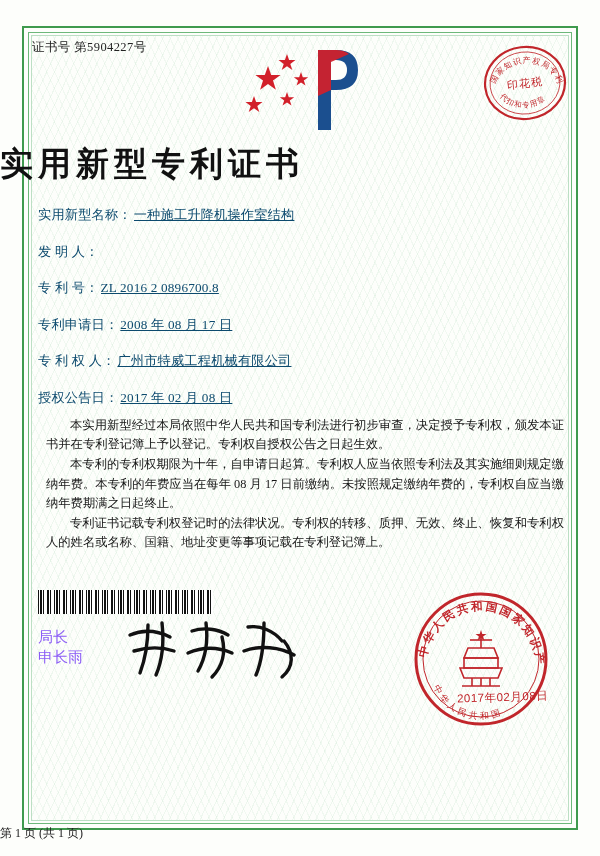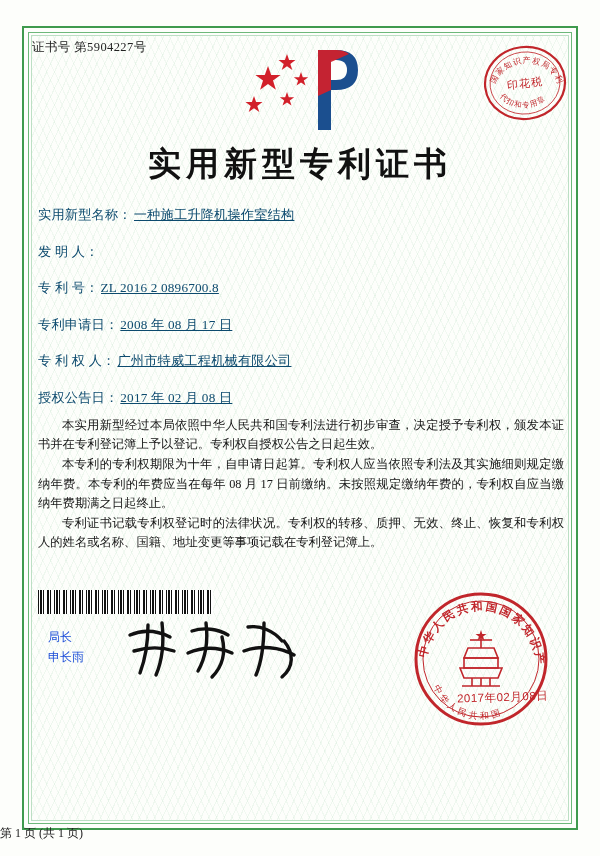--- a/index.html
+++ b/index.html
@@ -99,21 +99,20 @@
     width: 86px;
     height: 86px;
     transform: rotate(-7deg);
   }
 
   .main-title {
     position: absolute;
     left: 0;
     right: 0;
     top: 142px;
-    text-align: center;
     font-family: "Liberation Serif", "DejaVu Serif", serif;
     font-size: 33px;
     font-weight: bold;
     letter-spacing: 5px;
     color: #111;
   }
 
   .fields {
     position: absolute;
     left: 38px;
@@ -145,46 +144,46 @@
     position: absolute;
     left: 38px;
     right: 36px;
     top: 416px;
     font-size: 12.3px;
     line-height: 19.2px;
     color: #151515;
     text-align: justify;
   }
   .body-text p {
-    margin: 0 0 1px 0;
+    margin: 0 0 1px 8px;
     text-indent: 24px;
   }
 
   
   .barcode {
     position: absolute;
     left: 38px;
     top: 590px;
     width: 175px;
     height: 24px;
     background-image: repeating-linear-gradient(
       90deg,
       #111 0 1px, #fff 1px 2px, #111 2px 4px, #fff 4px 5px,
       #111 5px 6px, #fff 6px 9px, #111 9px 11px, #fff 11px 12px,
       #111 12px 13px, #fff 13px 16px
     );
   }
 
   .signature-block {
     position: absolute;
-    left: 48px;
+    left: 38px;
     top: 627px;
-    font-size: 12px;
+    font-size: 15px;
     line-height: 20px;
-    color: #1d4ed8;
+    color: #8b5cf6;
   }
 
   .handwritten-sign {
     position: absolute;
     left: 118px;
     top: 617px;
     width: 200px;
     height: 66px;
   }
 

